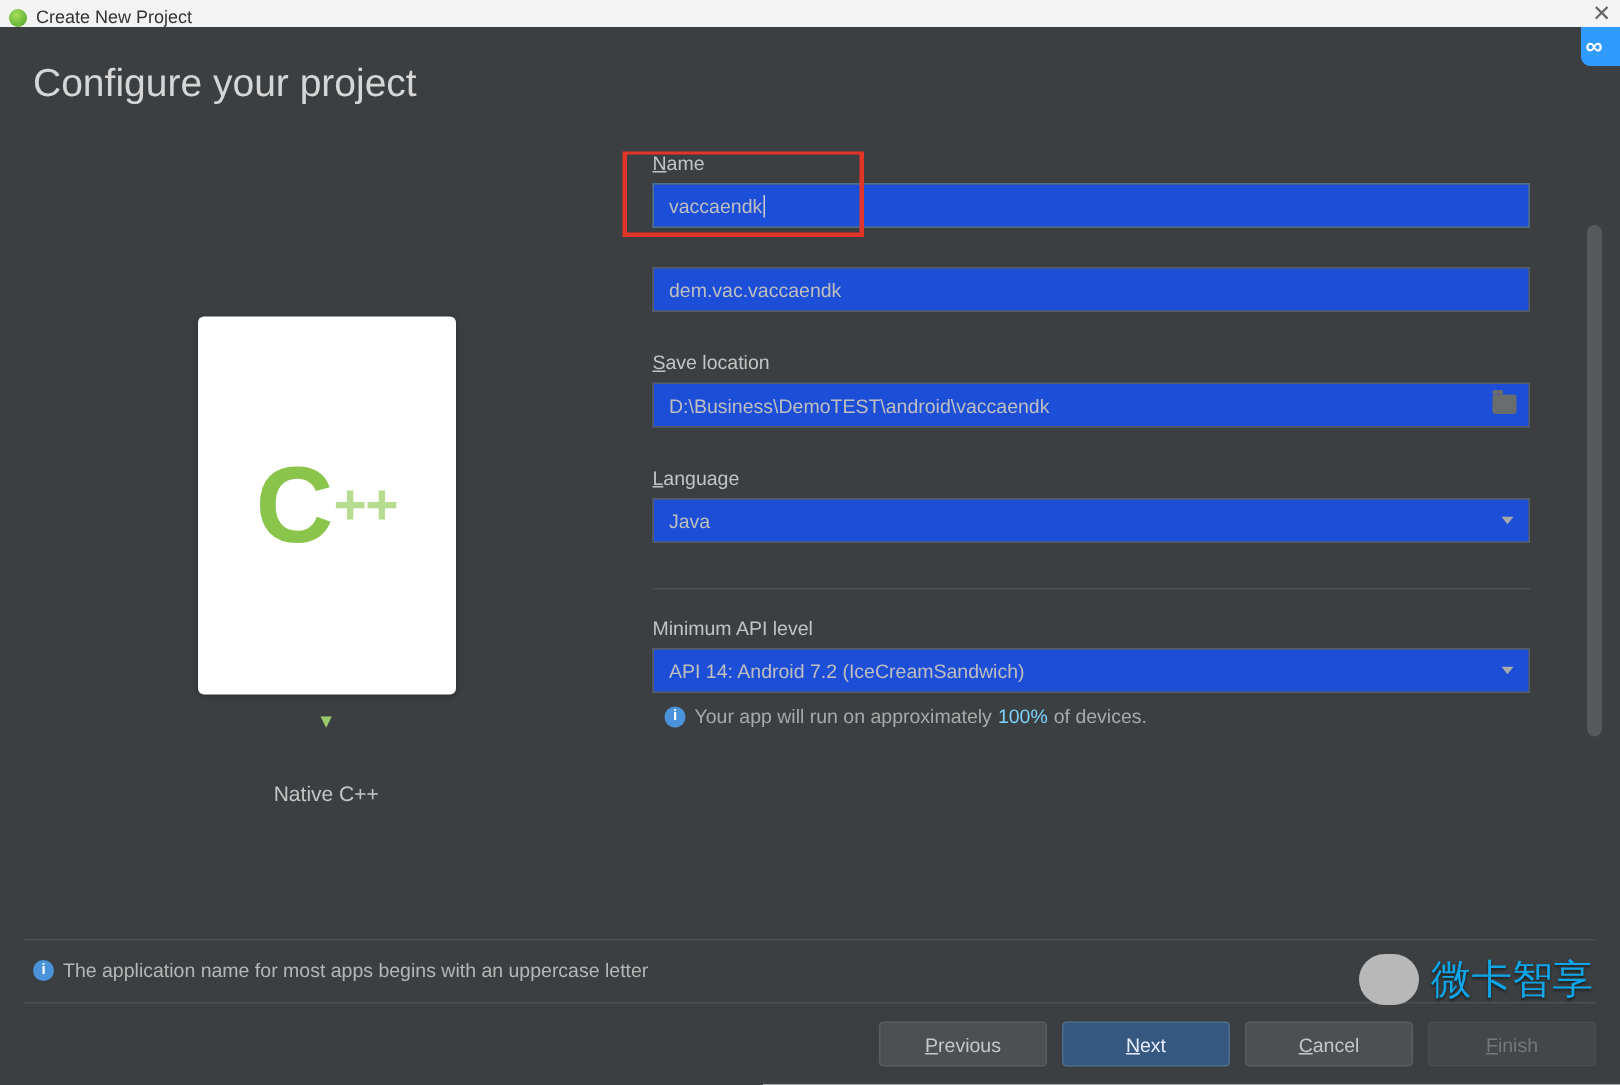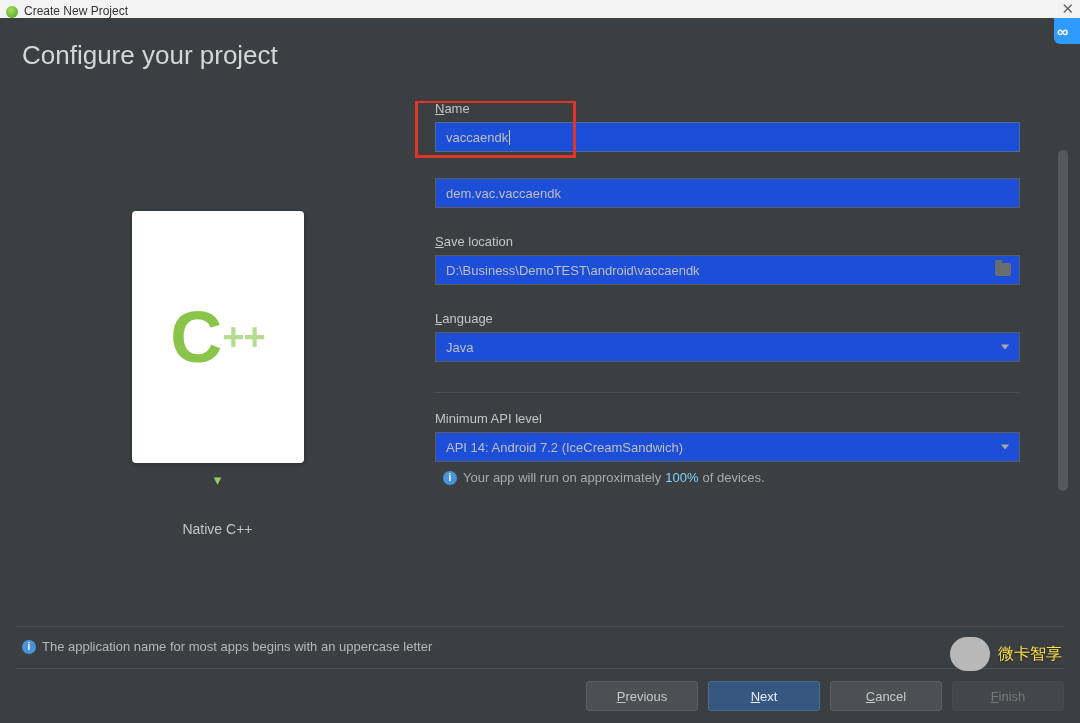--- a/index.html
+++ b/index.html
@@ -35,21 +35,21 @@
   .api-note b{color:#7dd3fc;font-weight:400;margin:0 4px}
   .bottom-divider{height:1px;background:#4d5052;margin:0 16px}
   .hint-row{padding:12px 22px 14px 22px;display:flex;align-items:center;color:#b6b6b6}
   .button-row{height:54px;display:flex;align-items:center;justify-content:flex-end;padding:0 16px;gap:10px}
   .btn{height:28px;min-width:82px;padding:0 14px;background:#4c5052;border:1px solid #5a5e60;color:#c7c7c7;font-size:13px;display:inline-flex;align-items:center;justify-content:center;border-radius:3px;cursor:pointer}
   .btn .u{text-decoration:underline}
   .btn.primary{background:#365880;border:1px solid #4c708c;color:#e7efff}
   .btn.disabled{color:#777;border-color:#4a4d4f;background:#43474a;cursor:default}
   .scrolltrack{position:absolute;right:12px;top:132px;bottom:112px;width:10px;background:#3c3f41}
   .scrollthumb{position:absolute;top:0;left:0;width:100%;height:74%;background:#55595b;border-radius:5px}
-  .wm{position:absolute;right:18px;bottom:52px;display:flex;align-items:center;color:#fde047;font-size:16px;text-shadow:0 1px 2px rgba(0,0,0,.6);z-index:20}
+  .wm{position:absolute;right:18px;bottom:52px;display:flex;align-items:center;color:#0ea5e9;font-size:27px;text-shadow:0 1px 2px rgba(0,0,0,.6);z-index:20}
   .wm .bubble{width:40px;height:34px;border-radius:18px;background:#b8b8b8;margin-right:8px;position:relative}
   .wm .bubble::after{content:"";position:absolute;right:-4px;bottom:4px;border:6px solid transparent;border-left-color:#b8b8b8}
   .name-wrap{position:relative}
   .name-outline{position:absolute;inset:-1px;border:1px solid #4c708c;pointer-events:none}
 </style>
 </head>
 <body>
 
 <div class="window">
   <div class="titlebar">

